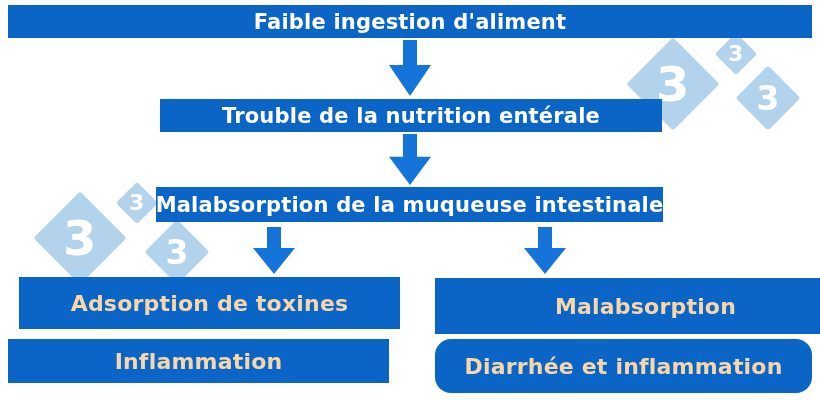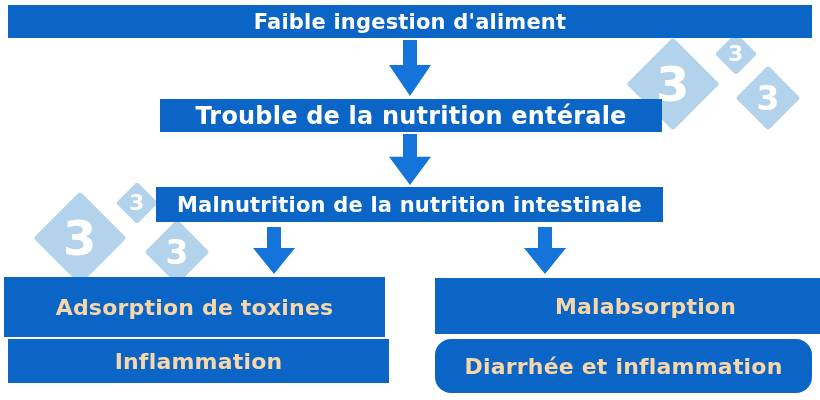--- a/index.html
+++ b/index.html
@@ -73,34 +73,34 @@
   <div class="diamond" style="left:745px;top:75px;width:46px;height:46px;">
     <span style="font-size:33px;">3</span>
   </div>
 
   <div class="flow-box white" style="left:8px;top:5px;width:804px;height:33px;font-size:21px;">Faible ingestion d'aliment</div>
 
   <svg class="arrow" style="left:389px;top:40px;" width="42" height="56" viewBox="0 0 42 56" preserveAspectRatio="none">
     <polygon points="14,0 28,0 28,25 42,25 21,56 0,25 14,25" fill="#1574DA"></polygon>
   </svg>
 
-  <div class="flow-box white" style="left:160px;top:99px;width:502px;height:33px;font-size:24px;">Trouble de la nutrition entérale</div>
+  <div class="flow-box white" style="left:160px;top:99px;width:502px;height:33px;font-size:21px;">Trouble de la nutrition entérale</div>
 
   <svg class="arrow" style="left:389px;top:134px;" width="42" height="51" viewBox="0 0 42 56" preserveAspectRatio="none">
     <polygon points="14,0 28,0 28,25 42,25 21,56 0,25 14,25" fill="#1574DA"></polygon>
   </svg>
 
-  <div class="flow-box white" style="left:156px;top:187px;width:507px;height:35px;font-size:21px;">Malnutrition de la nutrition intestinale</div>
+  <div class="flow-box white" style="left:156px;top:187px;width:507px;height:35px;font-size:21px;">Malabsorption de la muqueuse intestinale</div>
 
   <svg class="arrow" style="left:253px;top:227px;" width="42" height="47" viewBox="0 0 42 56" preserveAspectRatio="none">
     <polygon points="14,0 28,0 28,25 42,25 21,56 0,25 14,25" fill="#1574DA"></polygon>
   </svg>
   <svg class="arrow" style="left:524px;top:227px;" width="42" height="47" viewBox="0 0 42 56" preserveAspectRatio="none">
     <polygon points="14,0 28,0 28,25 42,25 21,56 0,25 14,25" fill="#1574DA"></polygon>
   </svg>
 
-  <div class="flow-box cream" style="left:4px;top:277px;width:381px;height:60px;font-size:22px;">Adsorption de toxines</div>
+  <div class="flow-box cream" style="left:19px;top:277px;width:381px;height:52px;font-size:22px;">Adsorption de toxines</div>
   <div class="flow-box cream" style="left:8px;top:339px;width:381px;height:44px;font-size:22px;">Inflammation</div>
 
   <div class="flow-box cream" style="left:435px;top:278px;width:421px;height:56px;font-size:22px;">Malabsorption</div>
   <div class="flow-box cream" style="left:435px;top:339px;width:377px;height:54px;font-size:22px;border-radius:16px;">Diarrhée et inflammation</div>
 
 </div>
 
 </body></html>

